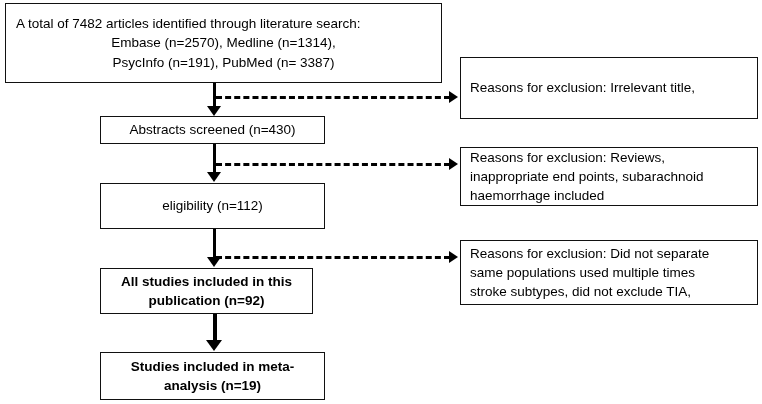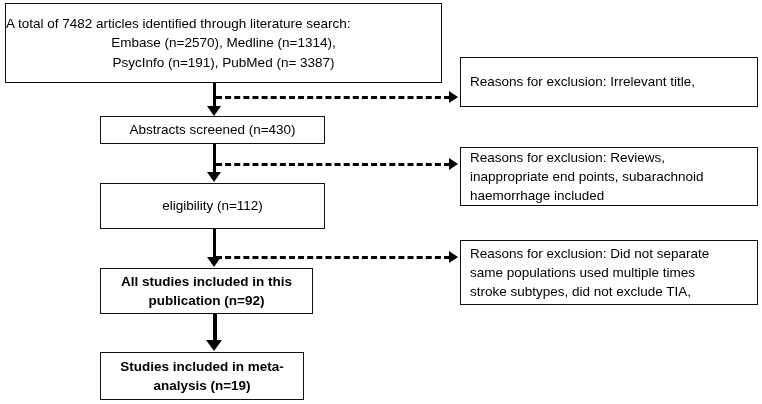--- a/index.html
+++ b/index.html
@@ -50,38 +50,38 @@
     font-weight: bold;
   }
   .box .line {
     display: block;
     white-space: nowrap;
   }
 
   
   #box-identified {
     left: 5px;   top: 3px;   width: 437px;  height: 80px;
-    padding: 4px 0;
+    padding: 4px 10px;
   }
   #box-identified .line:first-child { text-align: left; align-self: flex-start; }
 
   #box-abstracts {
     left: 100px; top: 116px; width: 225px; height: 28px;
   }
   #box-fulltext {
     left: 100px; top: 183px; width: 225px; height: 46px;
   }
   #box-allstudies {
     left: 100px; top: 268px; width: 213px; height: 46px;
   }
   #box-metaanalysis {
-    left: 100px; top: 352px; width: 204px; height: 48px;
-  }
-
-  #box-reason-1 { left: 460px; top: 57px;  width: 298px; height: 50px; }
+    left: 100px; top: 352px; width: 225px; height: 48px;
+  }
+
+  #box-reason-1 { left: 460px; top: 57px;  width: 298px; height: 62px; }
   #box-reason-2 { left: 460px; top: 147px; width: 298px; height: 59px; }
   #box-reason-3 { left: 460px; top: 240px; width: 298px; height: 65px; }
 
   
   .vline {
     position: absolute;
     background: #000000;
     width: 3px;
   }
   .vline.thick { width: 4px; }

